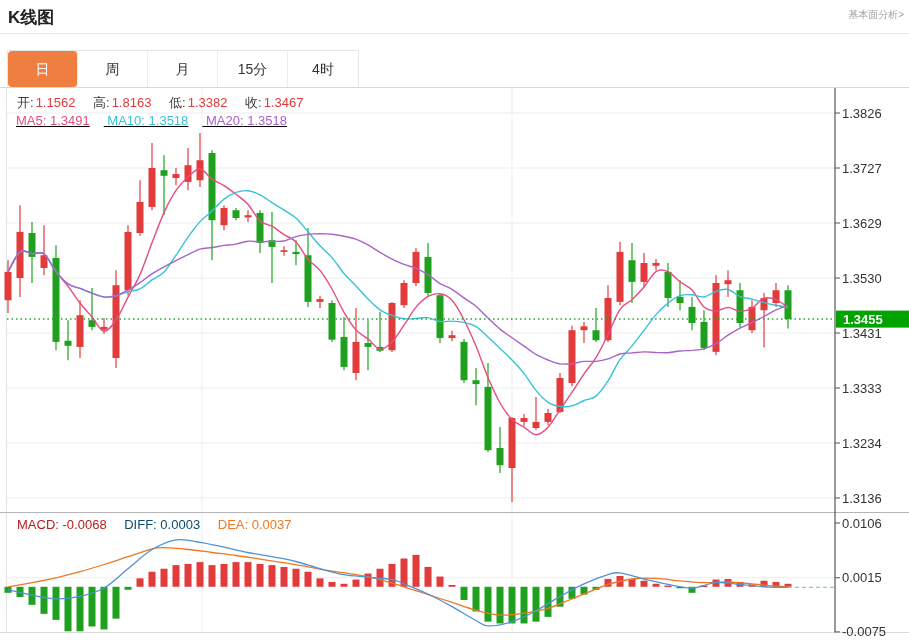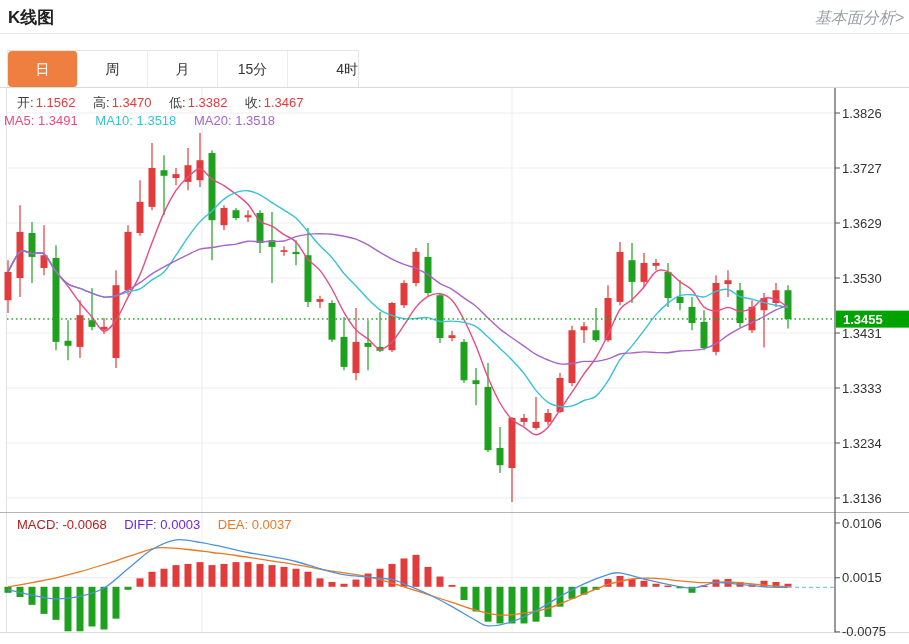--- a/index.html
+++ b/index.html
@@ -1,40 +1,40 @@
 <!DOCTYPE html>
 <html><head>
 <meta charset="utf-8">
 <style>
   html,body{margin:0;padding:0;background:#fff;}
   .page{position:relative;width:909px;height:644px;background:#fff;overflow:hidden;
         font-family:"Liberation Sans","DejaVu Sans",sans-serif;}
   .header{position:absolute;top:0;left:0;width:909px;height:33px;border-bottom:1px solid #e8e8e8;background:#fff;}
   .page-title{position:absolute;left:8px;top:6px;font-size:17px;font-weight:bold;color:#222;}
-  .fund-link{position:absolute;right:5px;top:8px;font-size:16px;color:#9aa0a6;text-decoration:none;cursor:pointer;font-style:italic;}
+  .fund-link{position:absolute;right:5px;top:8px;font-size:10px;color:#9aa0a6;text-decoration:none;cursor:pointer;}
   .tabbar{position:absolute;top:50px;left:0;width:909px;height:37px;border-bottom:1px solid #d9d9d9;background:#fff;}
   .tabs{position:absolute;left:7px;top:0;display:flex;border:1px solid #e5e5e5;border-bottom:none;}
   .tab{width:70px;height:36px;line-height:36px;text-align:center;font-size:14px;color:#333;
        background:#fff;border:none;border-right:1px solid #ececec;padding:0;cursor:pointer;
        font-family:inherit;}
-  .tab:last-child{border-right:none;text-align:right;}
+  .tab:last-child{border-right:none;}
   .tab.active{background:#ee7f40;color:#fff;border-radius:4px;}
   .chart-svg{position:absolute;left:0;top:88px;width:909px;height:556px;}
   .legend{position:absolute;font-size:13px;white-space:nowrap;pointer-events:none;}
   .legend .lbl{color:#3c3c3c;margin-right:2px;}
   .legend .gap{margin-right:14px;}
   .v-red{color:#e23b3b;}
   .v-ma5{color:#e64c80;}
   .v-ma10{color:#35c3d8;}
   .v-ma20{color:#a864c8;}
   .v-macd{color:#b91c1c;}
-  .v-diff{color:#6d28d9;}
+  .v-diff{color:#0c4a6e;}
   .v-dea{color:#ee7722;}
   .legend-ohlc{top:94px;left:17px;}
-  .legend-ma{top:113px;left:4px;}
+  .legend-ma{top:113px;left:16px;text-decoration:underline;}
   .legend-macd{top:517px;left:17px;}
 </style>
 </head>
 <body>
 
 <div class="page">
 
   <div class="header">
     <div class="page-title">K线图</div>
     <a class="fund-link">基本面分析&gt;</a>
@@ -306,21 +306,21 @@
         <text x="842" y="636.3983516483516" font-size="13" fill="#333">-0.0075</text>
       </g>
       <g>
         <rect x="836" y="310.6111111111114" width="73" height="17" fill="#00a300"></rect>
         <text x="843" y="323.6111111111114" font-size="13" font-weight="bold" fill="#fff">1.3455</text>
       </g>
     </svg>
 
   <div class="legend legend-ohlc">
     <span class="lbl">开:</span><span class="v-red gap">1.1562</span>
-    <span class="lbl">高:</span><span class="v-red gap">1.3470</span>
+    <span class="lbl">高:</span><span class="v-red gap">1.8163</span>
     <span class="lbl">低:</span><span class="v-red gap">1.3382</span>
     <span class="lbl">收:</span><span class="v-red">1.3467</span>
   </div>
 
   <div class="legend legend-ma">
     <span class="v-ma5">MA5:</span> <span class="v-ma5 gap">1.3491</span>
     <span class="v-ma10">MA10:</span> <span class="v-ma10 gap">1.3518</span>
     <span class="v-ma20">MA20:</span> <span class="v-ma20">1.3518</span>
   </div>
 

